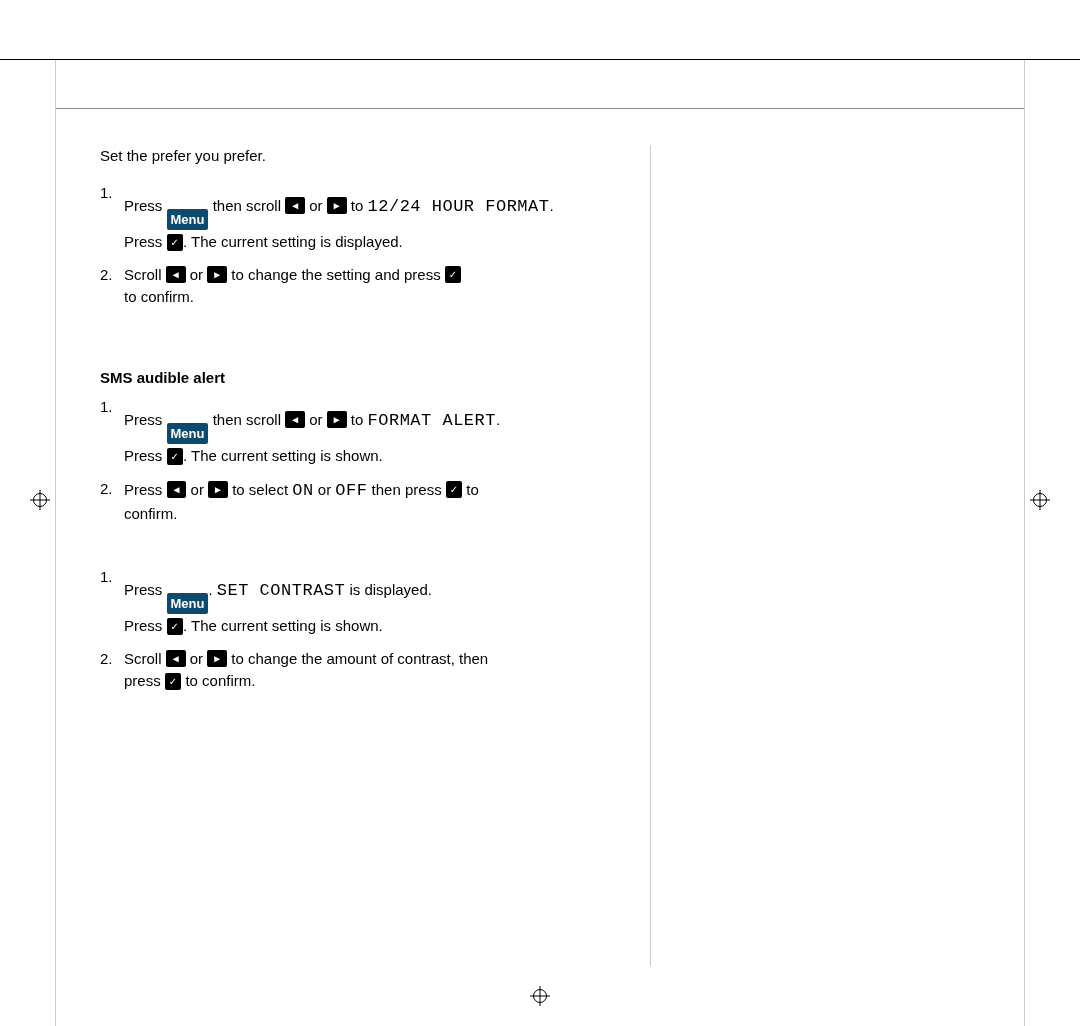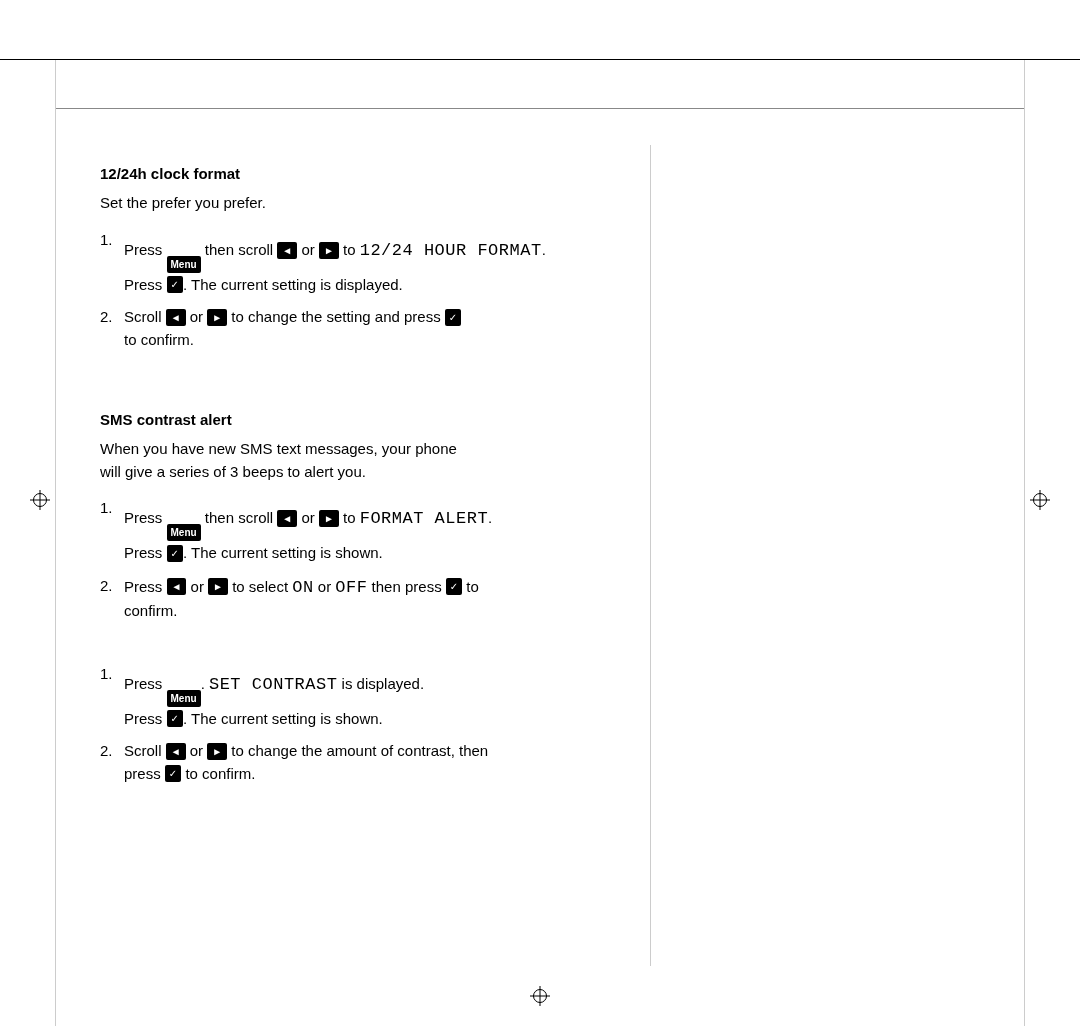--- a/index.html
+++ b/index.html
@@ -135,23 +135,23 @@
       font-size: 15px;
     }
 
     .list-content {
       flex: 1;
     }
 
     
     .btn-icon {
       display: inline-block;
-      background: #000000;
+      background: #0c4a6e;
       color: #fff;
-      font-size: 10px;
+      font-size: 13px;
       padding: 1px 4px;
       border-radius: 2px;
       vertical-align: middle;
       font-family: Arial, sans-serif;
       font-weight: bold;
       position: relative;
       top: -1px;
       margin-top: 28px;
     }
 
@@ -281,35 +281,33 @@
   <div class="crosshair-circle"></div>
 </div>
 
 <div style="position:absolute; bottom: 20px; left: 50%; transform: translateX(-50%); width: 20px; height: 20px;">
   <div style="position:absolute; top:50%; left:0; right:0; height:1px; background:#000; transform:translateY(-50%);"></div>
   <div style="position:absolute; left:50%; top:0; bottom:0; width:1px; background:#000; transform:translateX(-50%);"></div>
   <div style="position:absolute; width:14px; height:14px; border:1px solid #000; border-radius:50%; top:50%; left:50%; transform:translate(-50%,-50%);"></div>
 </div>
 
 <div class="content" id="main-content">
-    <div class="section-heading">12/24h clock format</div>
     <p class="section-intro">Set the prefer you prefer.</p>
     <ol class="numbered-list">
       <li>
         <span class="list-number">1.</span>
         <span class="list-content">Press <span class="btn-icon">Menu</span> then scroll <span class="arrow-left">◄</span> or <span class="arrow-left">►</span> to <span class="lcd-text">12/24 HOUR FORMAT</span>.<br>Press <span class="check-icon">✓</span>. The current setting is displayed.</span>
       </li>
       <li>
         <span class="list-number">2.</span>
         <span class="list-content">Scroll <span class="arrow-left">◄</span> or <span class="arrow-left">►</span> to change the setting and press <span class="check-icon">✓</span><br>to confirm.</span>
       </li>
     </ol>
     <div class="section-spacer"></div>
-    <div class="section-heading">SMS contrast alert</div>
-    <p class="section-intro">When you have new SMS text messages, your phone<br>will give a series of 3 beeps to alert you.</p>
+    <div class="section-heading">SMS audible alert</div>
     <ol class="numbered-list">
       <li>
         <span class="list-number">1.</span>
         <span class="list-content">Press <span class="btn-icon">Menu</span> then scroll <span class="arrow-left">◄</span> or <span class="arrow-left">►</span> to <span class="lcd-text">FORMAT ALERT</span>.<br>Press <span class="check-icon">✓</span>. The current setting is shown.</span>
       </li>
       <li>
         <span class="list-number">2.</span>
         <span class="list-content">Press <span class="arrow-left">◄</span> or <span class="arrow-left">►</span> to select <span class="lcd-text">ON</span> or <span class="lcd-text">OFF</span> then press <span class="check-icon">✓</span> to<br>confirm.</span>
       </li>
     </ol>

